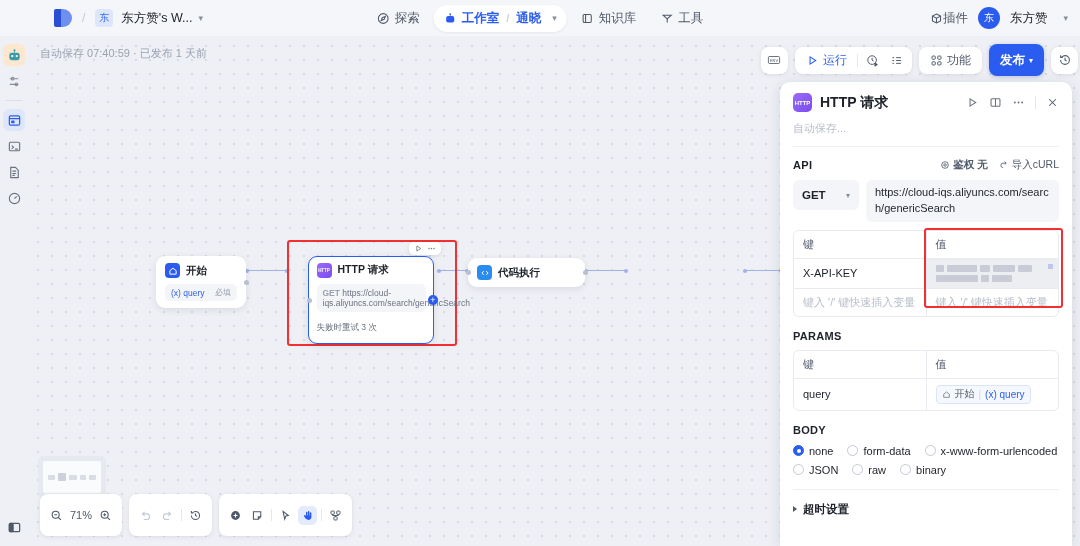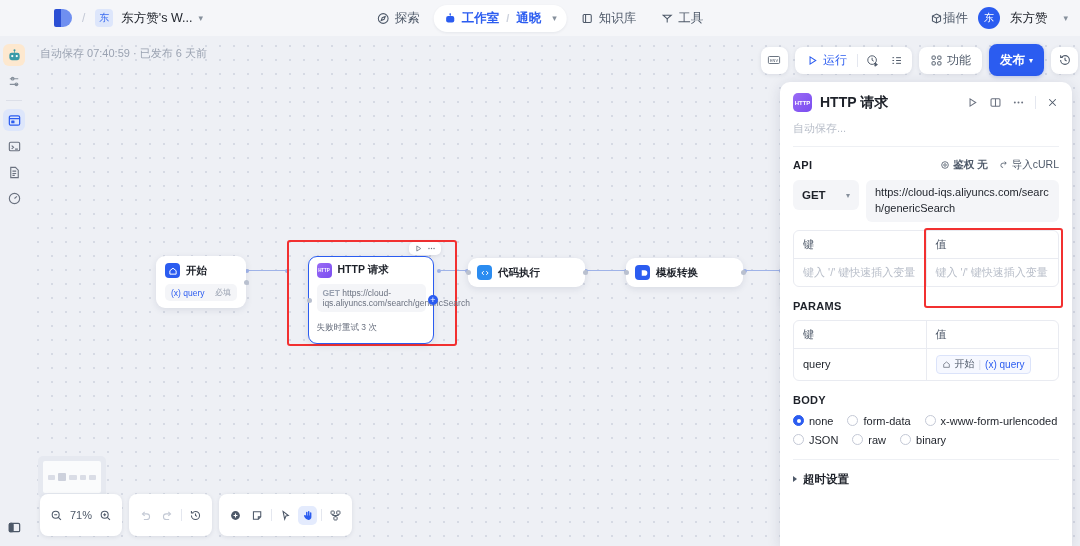--- a/index.html
+++ b/index.html
@@ -339,21 +339,21 @@
       <div class="rail-btn rail-bottom">
         <svg viewBox="0 0 16 16" fill="none" stroke="#4e5969" stroke-width="1.3">
             <rect x="2.5" y="3.5" width="11" height="9" rx="1.4"></rect>
             <rect x="2.5" y="3.5" width="4" height="9" rx="1.4" fill="#4e5969"></rect>
           </svg>
       </div>
     </div>
 
     <div class="canvas">
 
-      <div class="canvas-meta">自动保存 07:40:59 · 已发布 6 天前</div>
+      <div class="canvas-meta">自动保存 07:40:59 · 已发布 1 天前</div>
 
       <div class="canvas-tools">
         <div class="icon-sq">
           <svg viewBox="0 0 20 16" fill="none" stroke="#4e5969" stroke-width="1.2">
               <rect x="2" y="3" width="16" height="10" rx="1.5"></rect>
               <text x="10" y="10.5" font-size="5.5" text-anchor="middle" fill="#4e5969" stroke="none" font-family="Liberation Sans">ENV</text>
             </svg>
         </div>
         <div class="tool-group">
           <div class="tool-btn blue">
@@ -453,32 +453,20 @@
             <svg viewBox="0 0 16 16" fill="none" stroke="#fff" stroke-width="1.6">
                 <path d="M6 5L3 8l3 3M10 5l3 3-3 3"></path>
               </svg>
           </div>
           <span class="node-title">代码执行</span>
         </div>
         <div class="port l"></div>
         <div class="port r"></div>
       </div>
 
-      <div class="node" style="left:598px; top:222px; width:117px;">
-        <div class="node-head">
-          <div class="node-ico" style="background:#2b5cf0">
-            <svg viewBox="0 0 16 16" fill="#fff">
-                <path d="M6 3.5h4.5a4.5 4.5 0 010 9H6z"></path>
-              </svg>
-          </div>
-          <span class="node-title">模板转换</span>
-        </div>
-        <div class="port l"></div>
-        <div class="port r"></div>
-      </div>
 
       <div class="node" style="left:754px; top:222px; width:70px; overflow:hidden;">
         <div class="node-head">
           <div class="node-ico" style="background:#f59a23">
             <svg viewBox="0 0 16 16" fill="none" stroke="#fff" stroke-width="1.6">
                 <path d="M8 3.5v6M5.5 7.5L8 10l2.5-2.5M4 12.5h8"></path>
               </svg>
           </div>
           <span class="node-title">&nbsp;</span>
         </div>
@@ -626,20 +614,39 @@
             <span>GET</span>
             <span class="caret2">▾</span>
           </div>
           <div class="url-box">https://cloud-iqs.aliyuncs.com/search/genericSearch</div>
         </div>
 
         <div class="kv-table">
           <div class="kv-row kv-head">
             <div class="kv-cell">键</div>
             <div class="kv-cell">值</div>
+          </div>
+          <div class="kv-row">
+            <div class="kv-cell">X-API-KEY</div>
+            <div class="kv-cell cell-grey">
+              <div class="blur-val">
+                <div class="blur-line">
+                    <span class="blur-chip" style="width:8px"></span>
+                    <span class="blur-chip" style="width:30px"></span>
+                    <span class="blur-chip" style="width:10px"></span>
+                    <span class="blur-chip" style="width:22px"></span>
+                    <span class="blur-chip" style="width:14px"></span>
+                  </div>
+                <div class="blur-line">
+                    <span class="blur-chip" style="width:42px"></span>
+                    <span class="blur-chip" style="width:8px"></span>
+                    <span class="blur-chip" style="width:20px"></span>
+                  </div>
+              </div>
+            </div>
           </div>
           <div class="kv-row">
             <div class="kv-cell kv-ph">键入 '/' 键快速插入变量</div>
             <div class="kv-cell kv-ph">键入 '/' 键快速插入变量</div>
           </div>
         </div>
 
         <div class="sec-label mt14" style="display:block">PARAMS</div>
         <div class="kv-table">
           <div class="kv-row kv-head">

